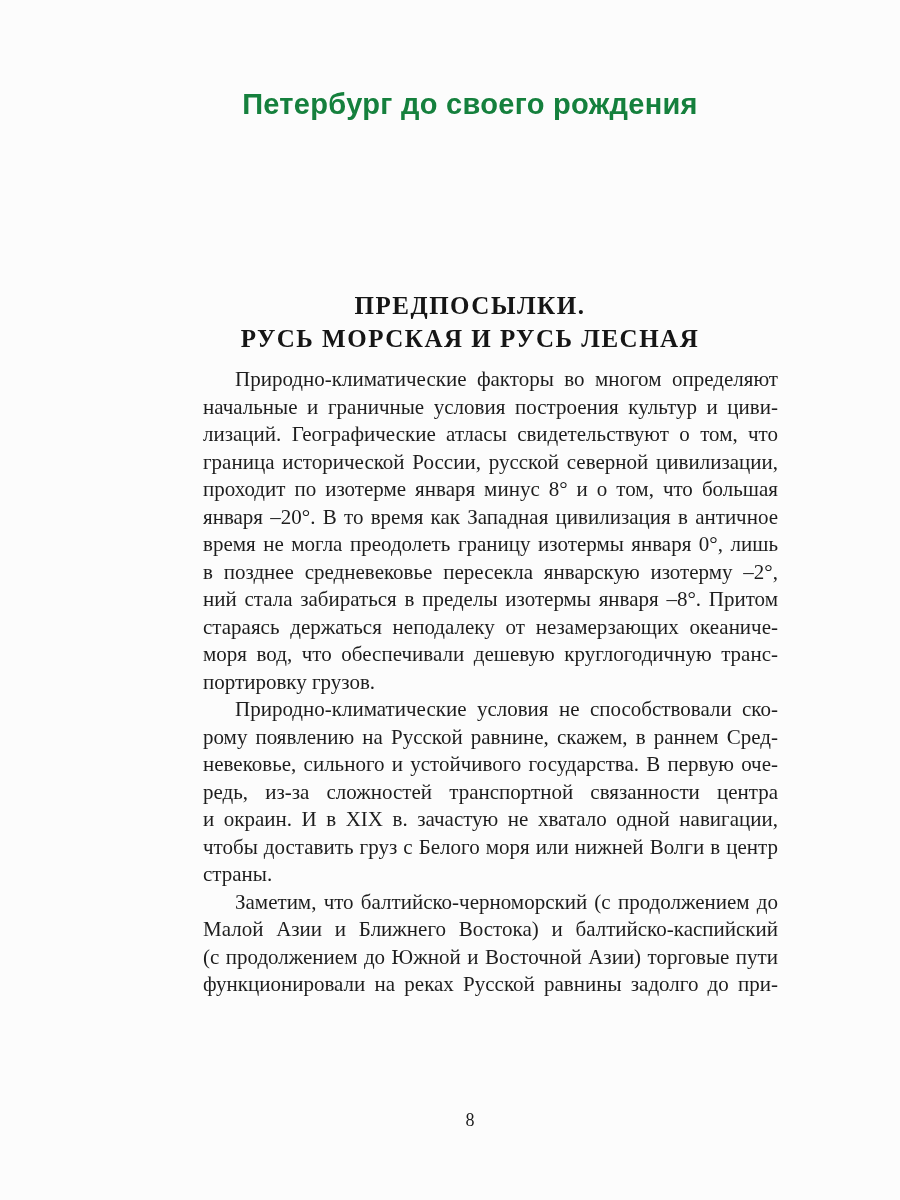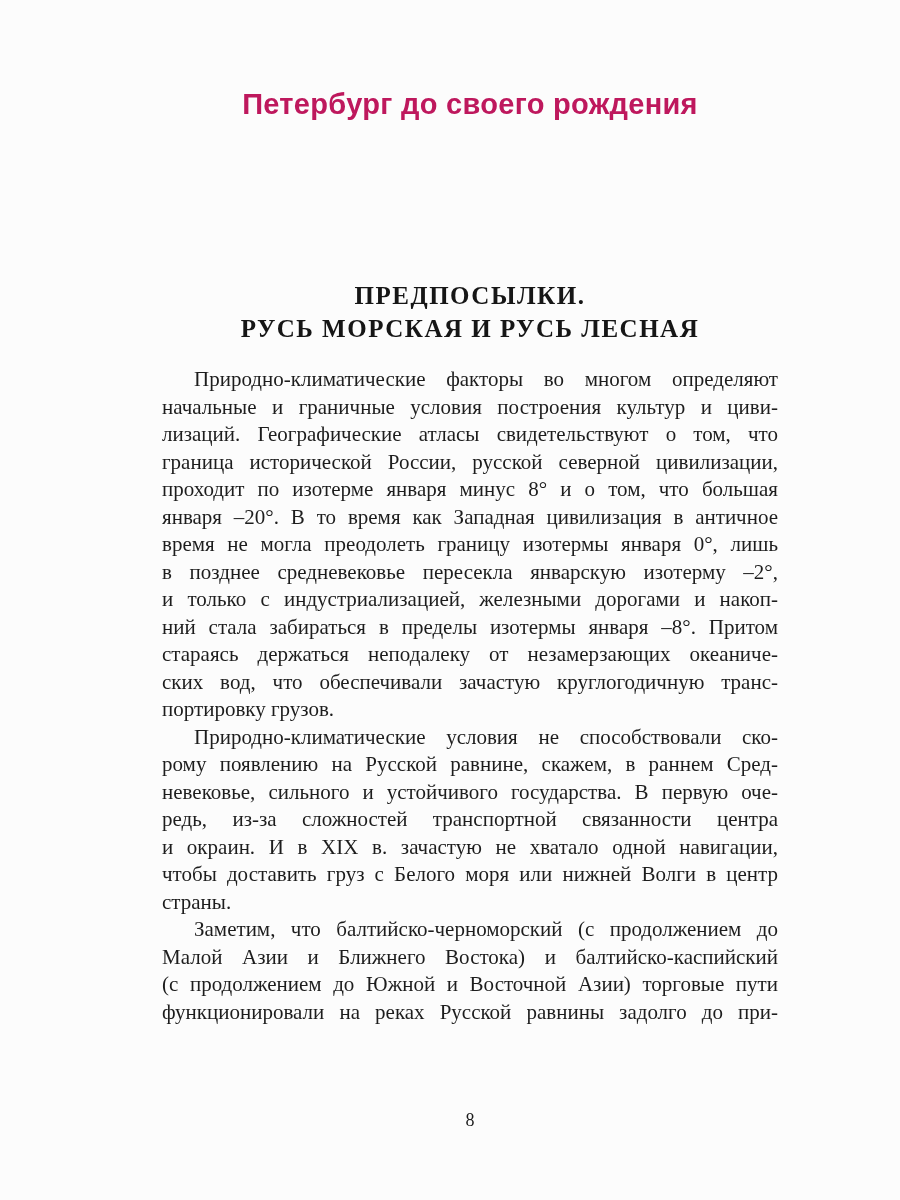--- a/index.html
+++ b/index.html
@@ -23,25 +23,25 @@
     position: absolute;
     top: 86px;
     left: 162px;
     width: 616px;
     text-align: center;
     font-family: "Liberation Sans", sans-serif;
     font-weight: 700;
     font-size: 29px;
     line-height: 36px;
     letter-spacing: 0.3px;
-    color: #be185d;
+    color: #15803d;
   }
   .section-title {
     position: absolute;
-    top: 279px;
+    top: 289px;
     left: 122px;
     width: 696px;
     text-align: center;
     font-family: "Liberation Serif", serif;
     font-weight: 700;
     font-size: 25px;
     line-height: 33px;
     letter-spacing: 1.5px;
     color: #161616;
   }
@@ -53,20 +53,21 @@
     font-size: 21px;
     line-height: 27.5px;
     color: #1d1d1d;
   }
   .paragraph {
     margin: 0;
   }
   .line {
     text-align: justify;
     text-align-last: justify;
+    margin-left: 41px;
   }
   .line.first {
     text-indent: 32px;
   }
   .line.para-end {
     text-align-last: left;
   }
   .page-number {
     position: absolute;
     top: 1110px;
@@ -92,24 +93,23 @@
   <div class="body-text">
       <div class="paragraph">
         <div class="line first">Природно-климатические факторы во многом определяют</div>
         <div class="line">начальные и граничные условия построения культур и циви-</div>
         <div class="line">лизаций. Географические атласы свидетельствуют о том, что</div>
         <div class="line">граница исторической России, русской северной цивилизации,</div>
         <div class="line">проходит по изотерме января минус 8° и о том, что большая</div>
         <div class="line">января –20°. В то время как Западная цивилизация в античное</div>
         <div class="line">время не могла преодолеть границу изотермы января 0°, лишь</div>
         <div class="line">в позднее средневековье пересекла январскую изотерму –2°,</div>
-        <div class="line">и только с индустриализацией, железными дорогами и накоп-</div>
         <div class="line">ний стала забираться в пределы изотермы января –8°. Притом</div>
         <div class="line">стараясь держаться неподалеку от незамерзающих океаниче-</div>
-        <div class="line">ских вод, что обеспечивали зачастую круглогодичную транс-</div>
+        <div class="line">моря вод, что обеспечивали дешевую круглогодичную транс-</div>
         <div class="line para-end">портировку грузов.</div>
       </div>
       <div class="paragraph">
         <div class="line first">Природно-климатические условия не способствовали ско-</div>
         <div class="line">рому появлению на Русской равнине, скажем, в раннем Сред-</div>
         <div class="line">невековье, сильного и устойчивого государства. В первую оче-</div>
         <div class="line">редь, из-за сложностей транспортной связанности центра</div>
         <div class="line">и окраин. И в XIX в. зачастую не хватало одной навигации,</div>
         <div class="line">чтобы доставить груз с Белого моря или нижней Волги в центр</div>
         <div class="line para-end">страны.</div>

